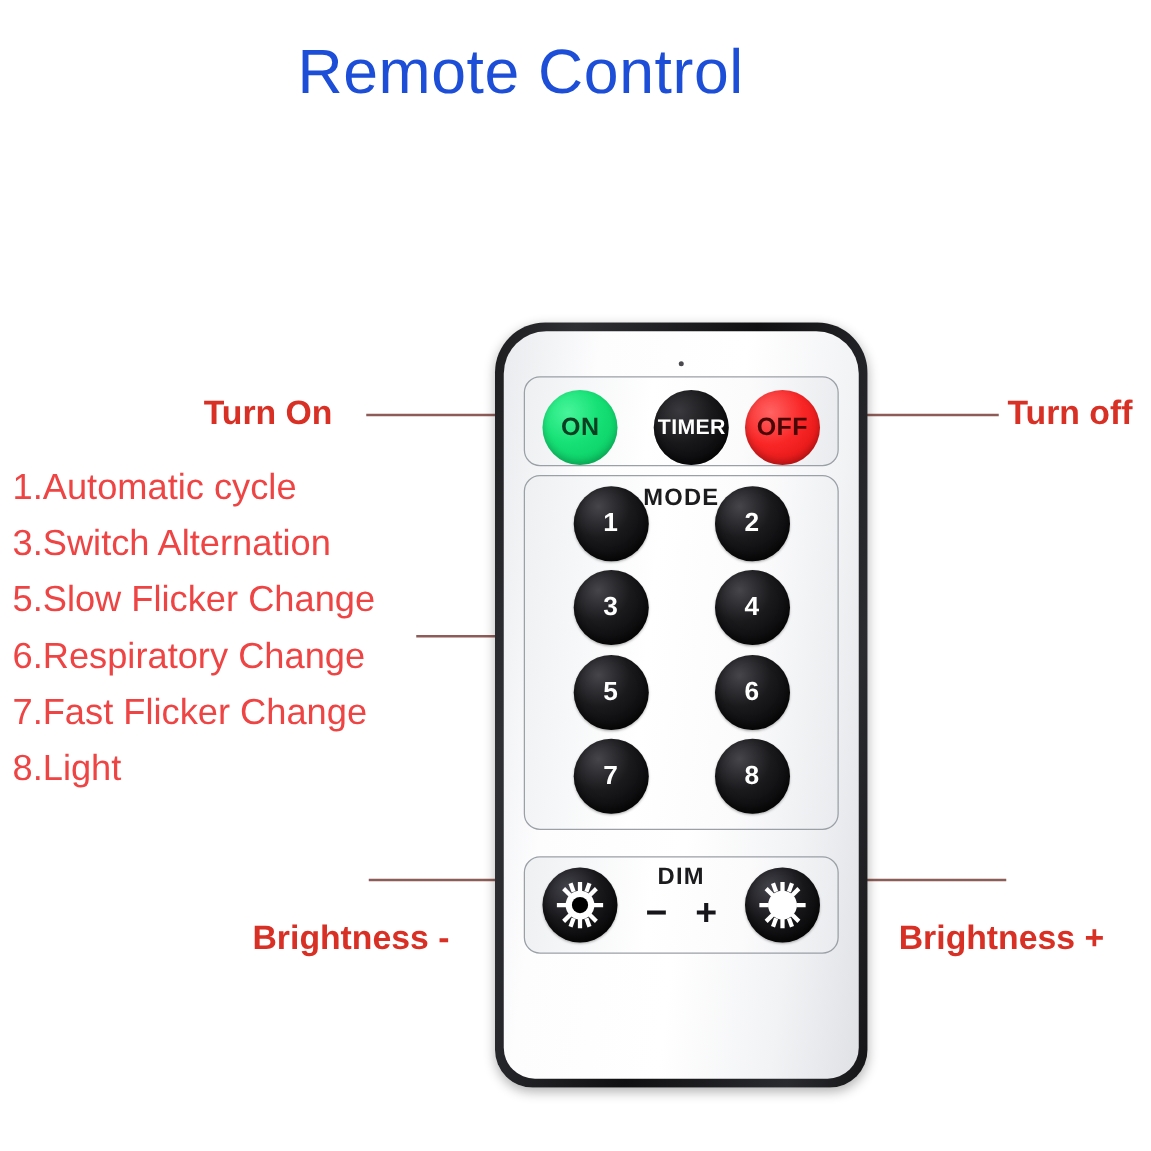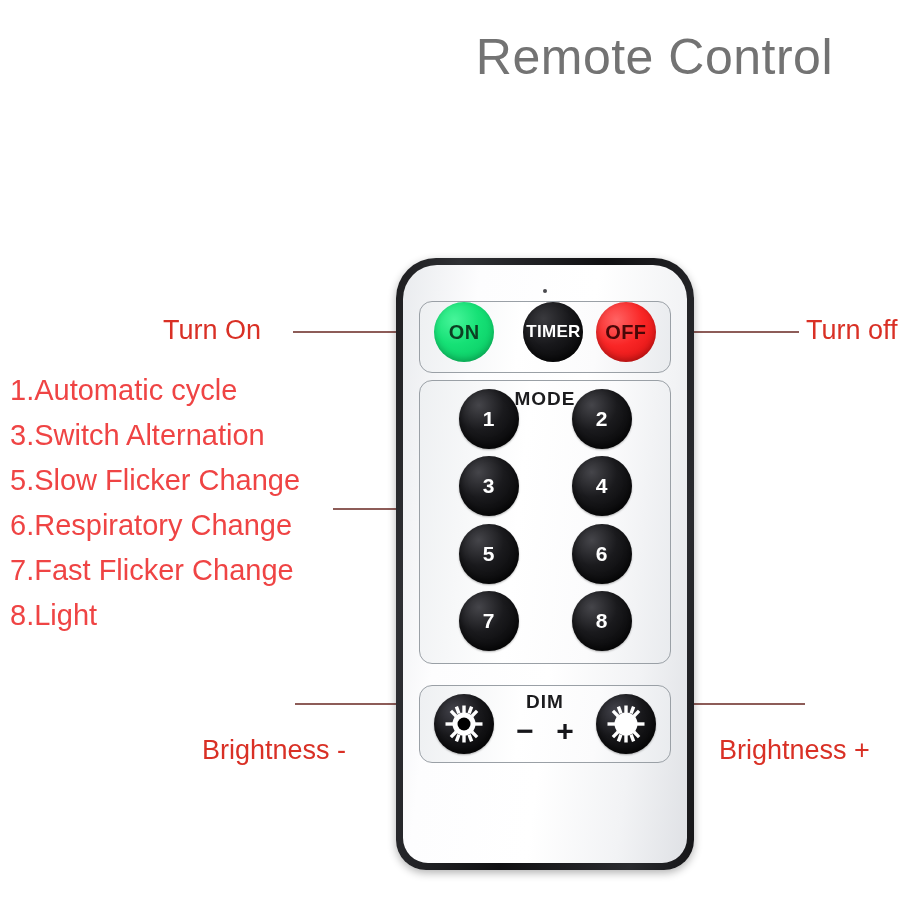--- a/index.html
+++ b/index.html
@@ -16,34 +16,34 @@
     font-family: "Liberation Sans", sans-serif;
     -webkit-font-smoothing: antialiased;
   }
 
   
   #page-title {
     position: absolute;
     left: 0;
     top: 32px;
     width: 833px;
-    text-align: right;
-    color: #737373;
+    text-align: center;
+    color: #1d4ed8;
     font-size: 50px;
     font-weight: 400;
     letter-spacing: 0.5px;
     line-height: 1;
   }
 
   
   .annot {
     position: absolute;
     color: #d93025;
     font-size: 27px;
-    font-weight: 400;
+    font-weight: 700;
     white-space: nowrap;
     line-height: 1;
   }
   #annot-turn-on   { left: 163px;  top: 317px; }
   #annot-turn-off  { left: 806px;  top: 317px; }
   #annot-bright-minus { left: 202px; top: 737px; }
   #annot-bright-plus  { left: 719px; top: 737px; }
 
   
   .leader {
@@ -124,21 +124,21 @@
   }
   #panel-power { top: 36px;  height: 72px; }
   #panel-mode  { top: 115px; height: 284px; }
   #panel-dim   { top: 420px; height: 78px; }
 
   
   #panel-power .row {
     position: absolute;
     inset: 0;
     display: flex;
-    align-items: flex-start;
+    align-items: flex-end;
     justify-content: space-around;
     padding: 0 8px;
     box-sizing: border-box;
   }
   .pbtn {
     width: 60px;
     height: 60px;
     border-radius: 50%;
     display: flex;
     align-items: center;

